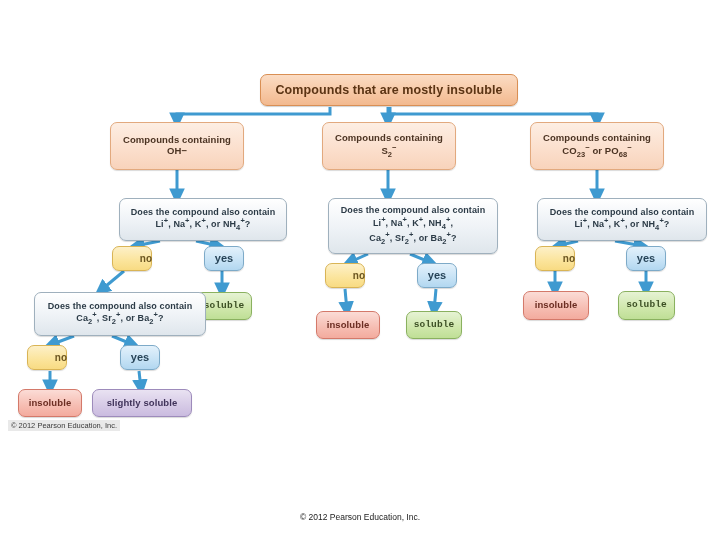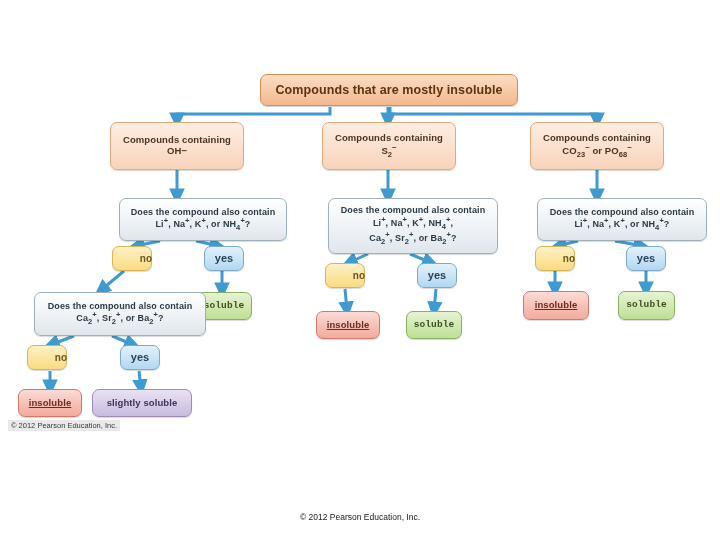--- a/index.html
+++ b/index.html
@@ -82,21 +82,20 @@
     font-size: 9.5px;
     box-shadow: 0 1px 1px rgba(0,0,0,0.15);
     font-family: Liberation Mono, monospace;
   }
   .insoluble-node {
     background: linear-gradient(to bottom, #fbdcd6 0%, #f6bdb2 60%, #f3ab9e 100%);
     border: 1px solid #d4796a;
     color: #6b2d22;
     font-size: 9.5px;
     box-shadow: 0 1px 1px rgba(0,0,0,0.15);
-    text-decoration: underline;
   }
   .slightly-node {
     background: linear-gradient(to bottom, #e9e2f2 0%, #d6cae6 60%, #cabbdf 100%);
     border: 1px solid #9d8bbb;
     color: #40335a;
     font-size: 9.5px;
     box-shadow: 0 1px 1px rgba(0,0,0,0.15);
   }
 
   .node .sub { font-size: 7.5px; vertical-align: sub; }

